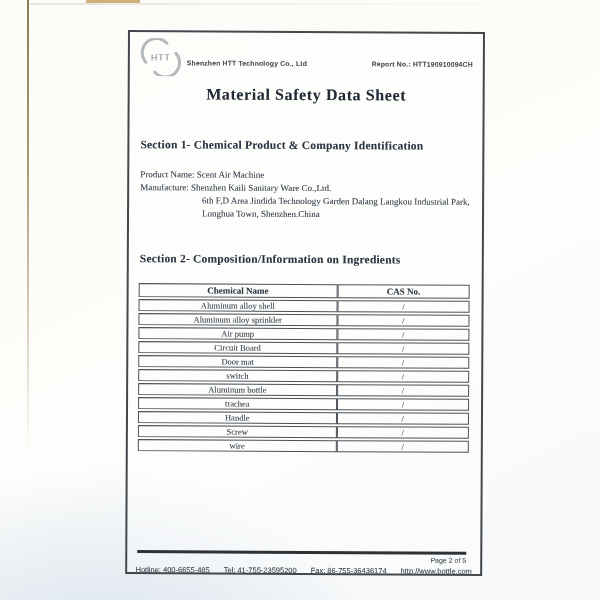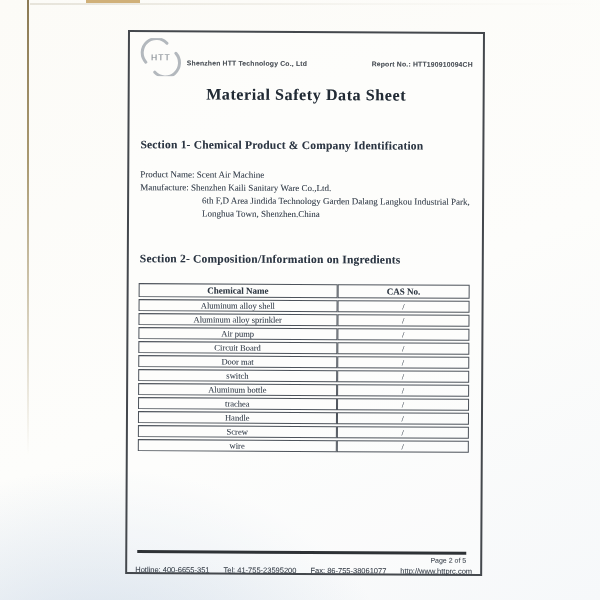--- a/index.html
+++ b/index.html
@@ -174,17 +174,17 @@
             <td>wire</td>
             <td>/</td>
           </tr>
         </tbody>
       </table>
     </div>
 
     <div class="abs footer-rule"></div>
     <div class="abs page-num">Page 2 of 5</div>
     <div class="abs contacts">
-      <span>Hotline: 400-6655-351</span><span>Tel: 41-755-23595200</span><span>Fax: 86-755-38061077</span><span>http://www.httprc.com</span>
+      <span>Hotline: 400-6655-485</span><span>Tel: 41-755-23595200</span><span>Fax: 86-755-36436174</span><span>http://www.bottle.com</span>
     </div>
 
   </div>
 </div>
 
 </body></html>

